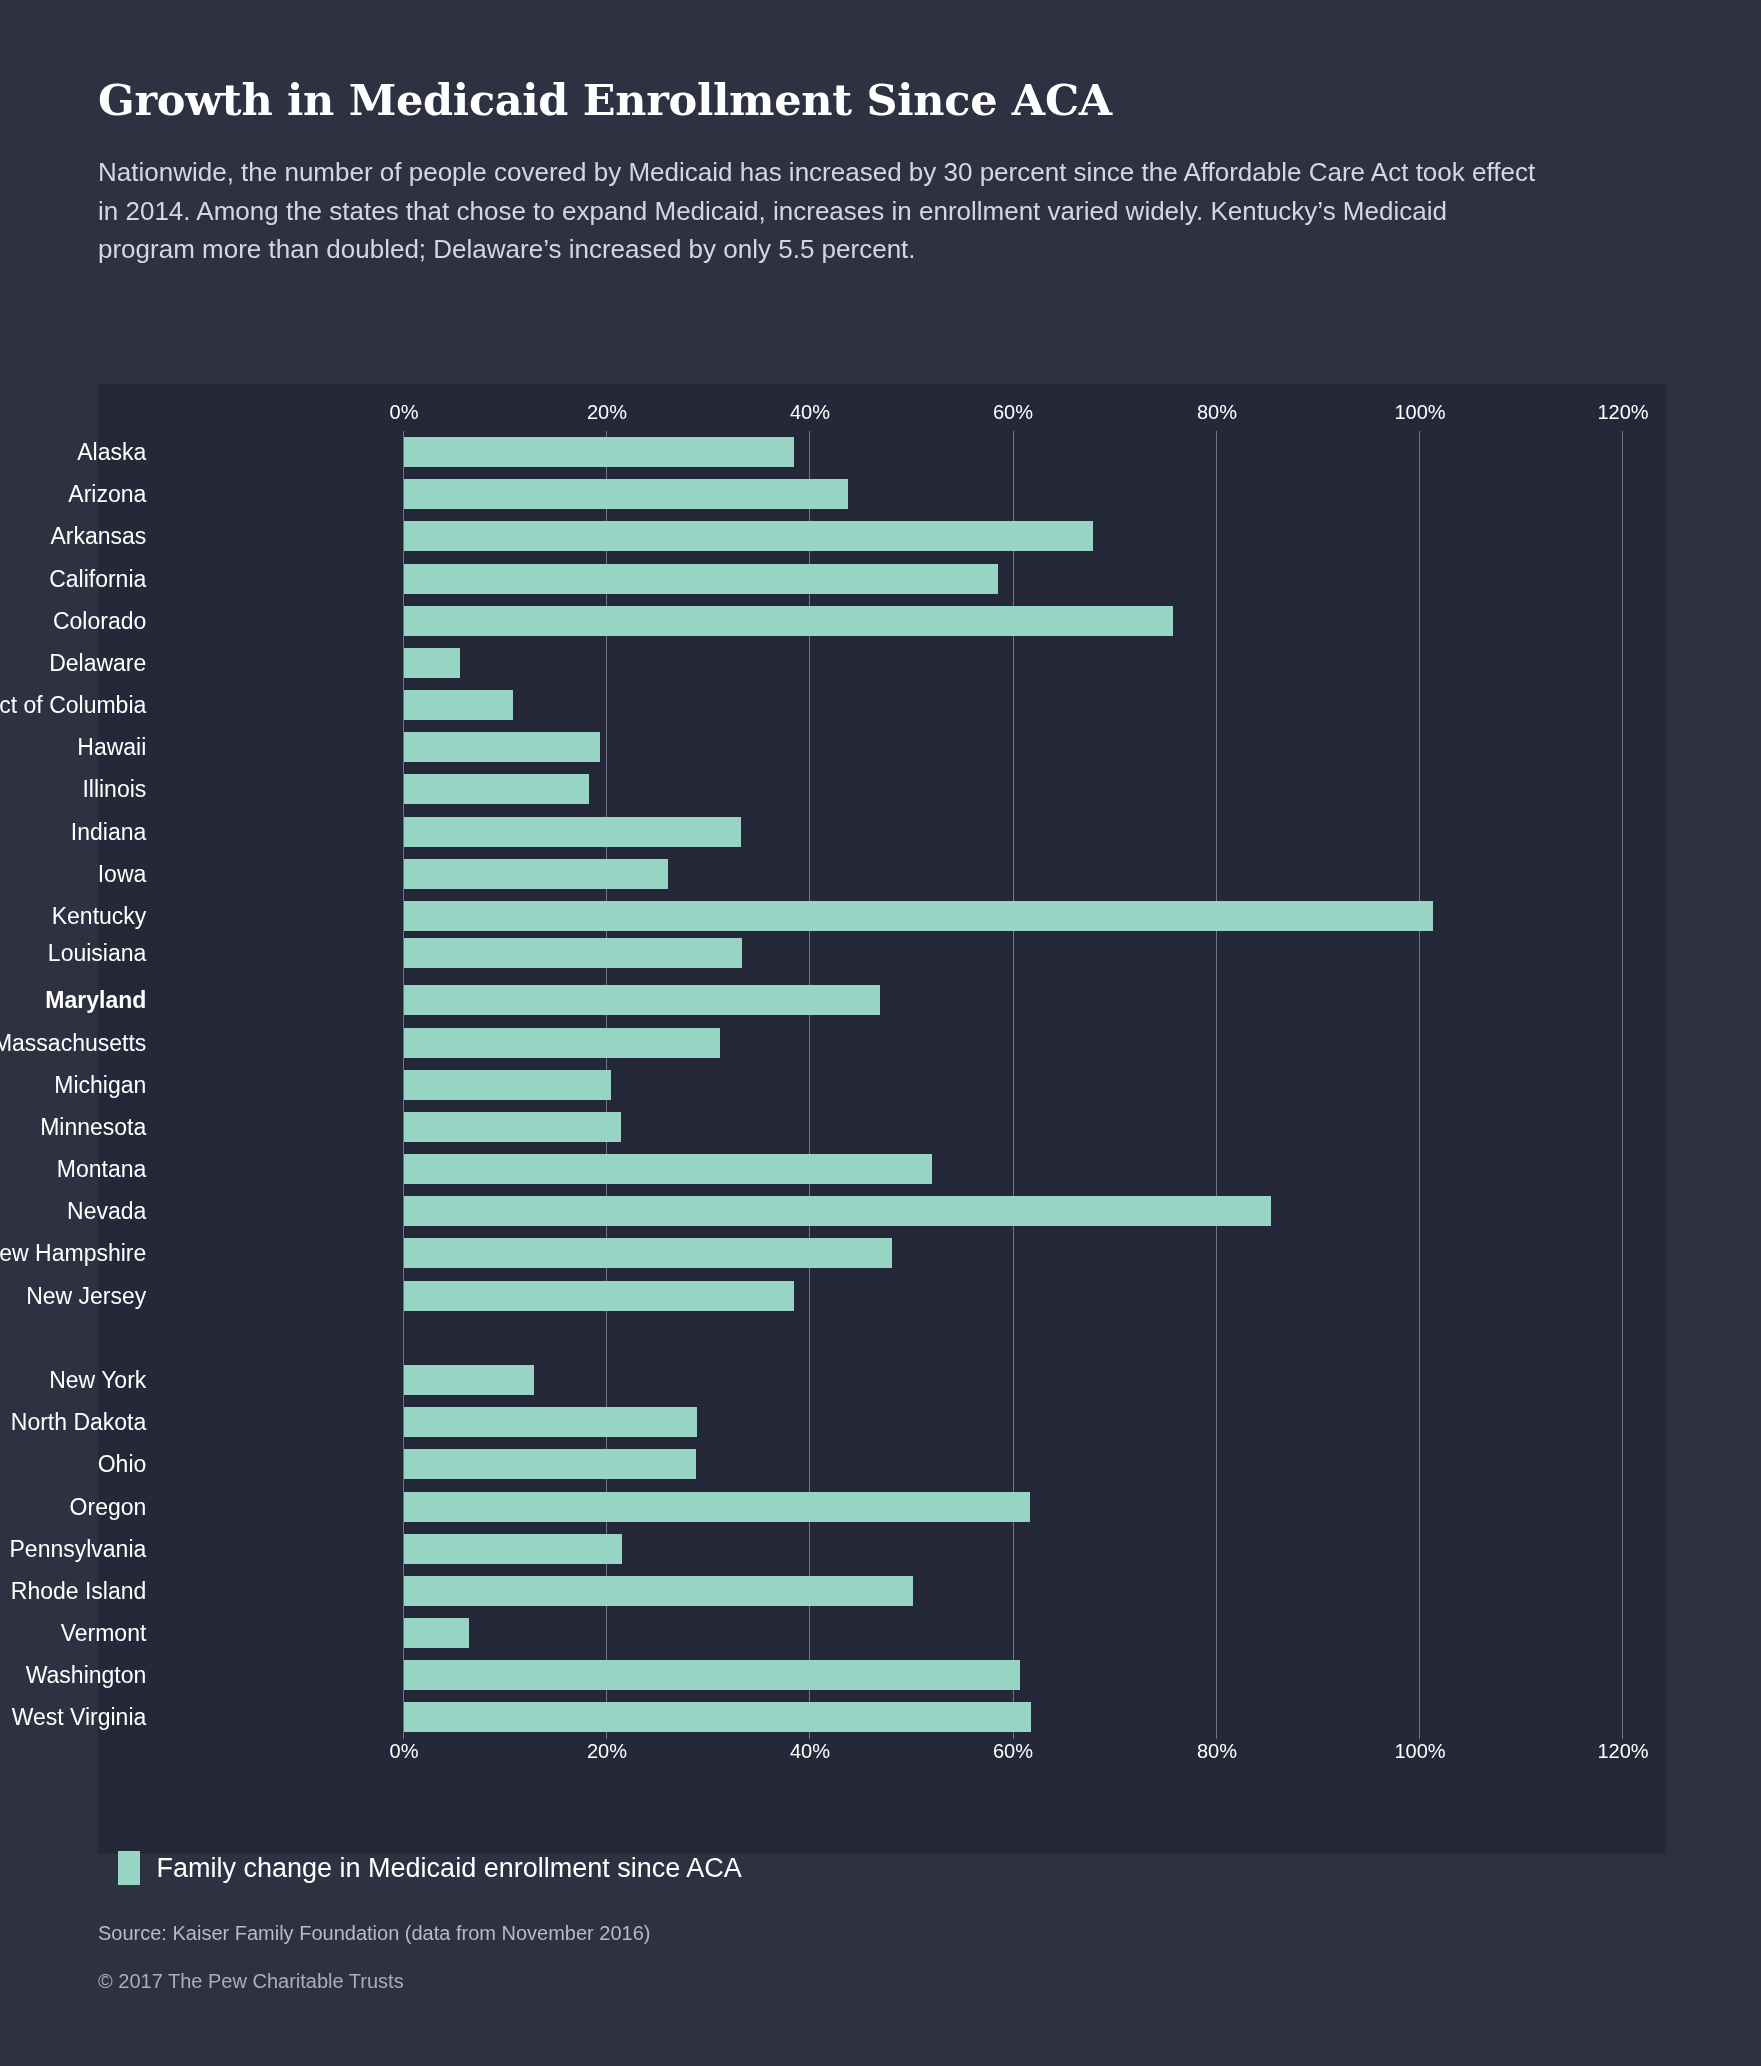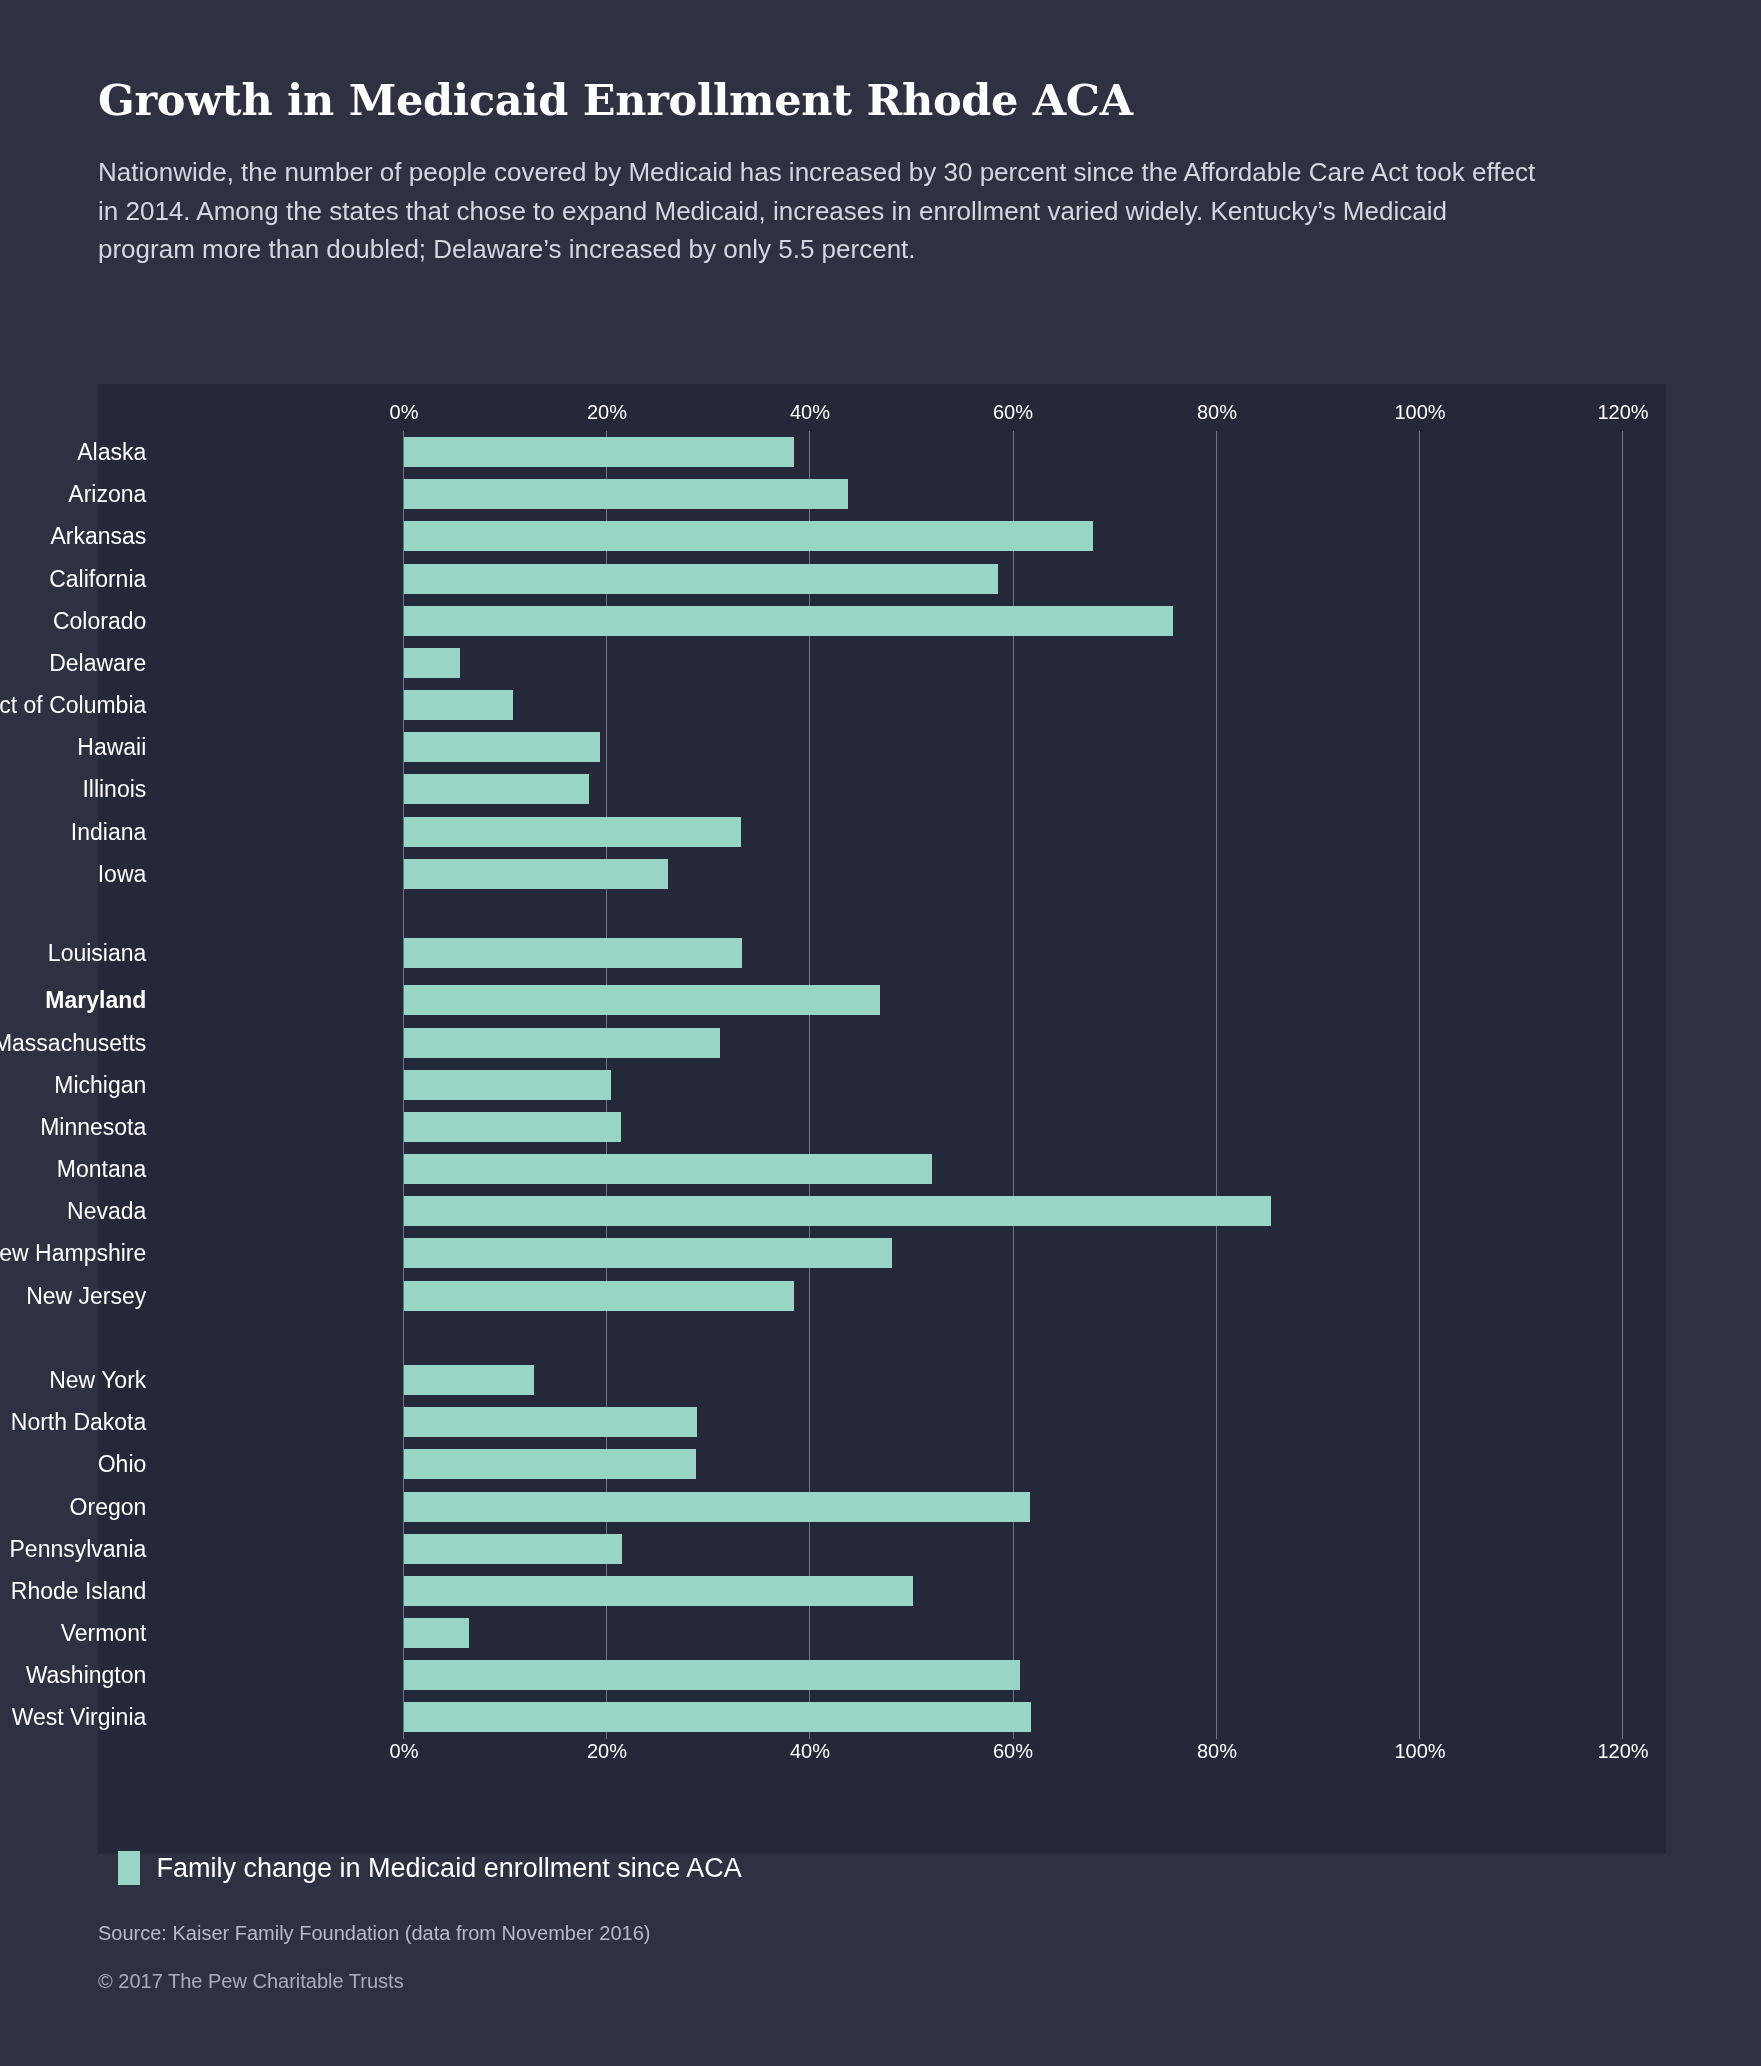--- a/index.html
+++ b/index.html
@@ -142,21 +142,21 @@
     white-space: nowrap;
   }
   .footer-line.copyright { color: #a9aeBF; margin-bottom: 0; }
 </style>
 </head>
 <body>
 
 <div class="page">
 
   <div class="header">
-    <h1 class="chart-title">Growth in Medicaid Enrollment Rhode ACA</h1>
+    <h1 class="chart-title">Growth in Medicaid Enrollment Since ACA</h1>
     <p class="chart-subtitle">Nationwide, the number of people covered by Medicaid has increased by 30 percent since the Affordable Care Act took effect in 2014. Among the states that chose to expand Medicaid, increases in enrollment varied widely. Kentucky’s Medicaid program more than doubled; Delaware’s increased by only 5.5 percent.</p>
   </div>
 
   <div class="chart-panel">
     <div class="axis-row top" id="axis-top">
         <span class="tick-label" style="left: 306px;">0%</span>
         <span class="tick-label" style="left: 509px;">20%</span>
         <span class="tick-label" style="left: 712px;">40%</span>
         <span class="tick-label" style="left: 915px;">60%</span>
         <span class="tick-label" style="left: 1119px;">80%</span>
@@ -211,20 +211,24 @@
             <div class="bar" title="Illinois: 18.2%" style="width: 185px; height: 29.5px; top: 6.3px;"></div>
           </div>
           <div class="bar-row" style="top: 380px; height: 42px;">
             <span class="row-label">Indiana</span>
             <div class="bar" title="Indiana: 33.2%" style="width: 337px; height: 29.5px; top: 6.3px;"></div>
           </div>
           <div class="bar-row" style="top: 422px; height: 42px;">
             <span class="row-label">Iowa</span>
             <div class="bar" title="Iowa: 26%" style="width: 264px; height: 29.5px; top: 6.3px;"></div>
           </div>
+          <div class="bar-row" style="top: 464px; height: 42px;">
+            <span class="row-label">Kentucky</span>
+            <div class="bar" title="Kentucky: 101.3%" style="width: 1029px; height: 29.5px; top: 6.3px;"></div>
+          </div>
           <div class="bar-row" style="top: 501px; height: 42px;">
             <span class="row-label">Louisiana</span>
             <div class="bar" title="Louisiana: 33.3%" style="width: 338px; height: 29.5px; top: 6.3px;"></div>
           </div>
           <div class="bar-row" style="top: 548px; height: 42px; font-weight: bold;">
             <span class="row-label">Maryland</span>
             <div class="bar" title="Maryland: 46.9%" style="width: 476px; height: 29.5px; top: 6.3px;"></div>
           </div>
           <div class="bar-row" style="top: 591px; height: 42px;">
             <span class="row-label">Massachusetts</span>

